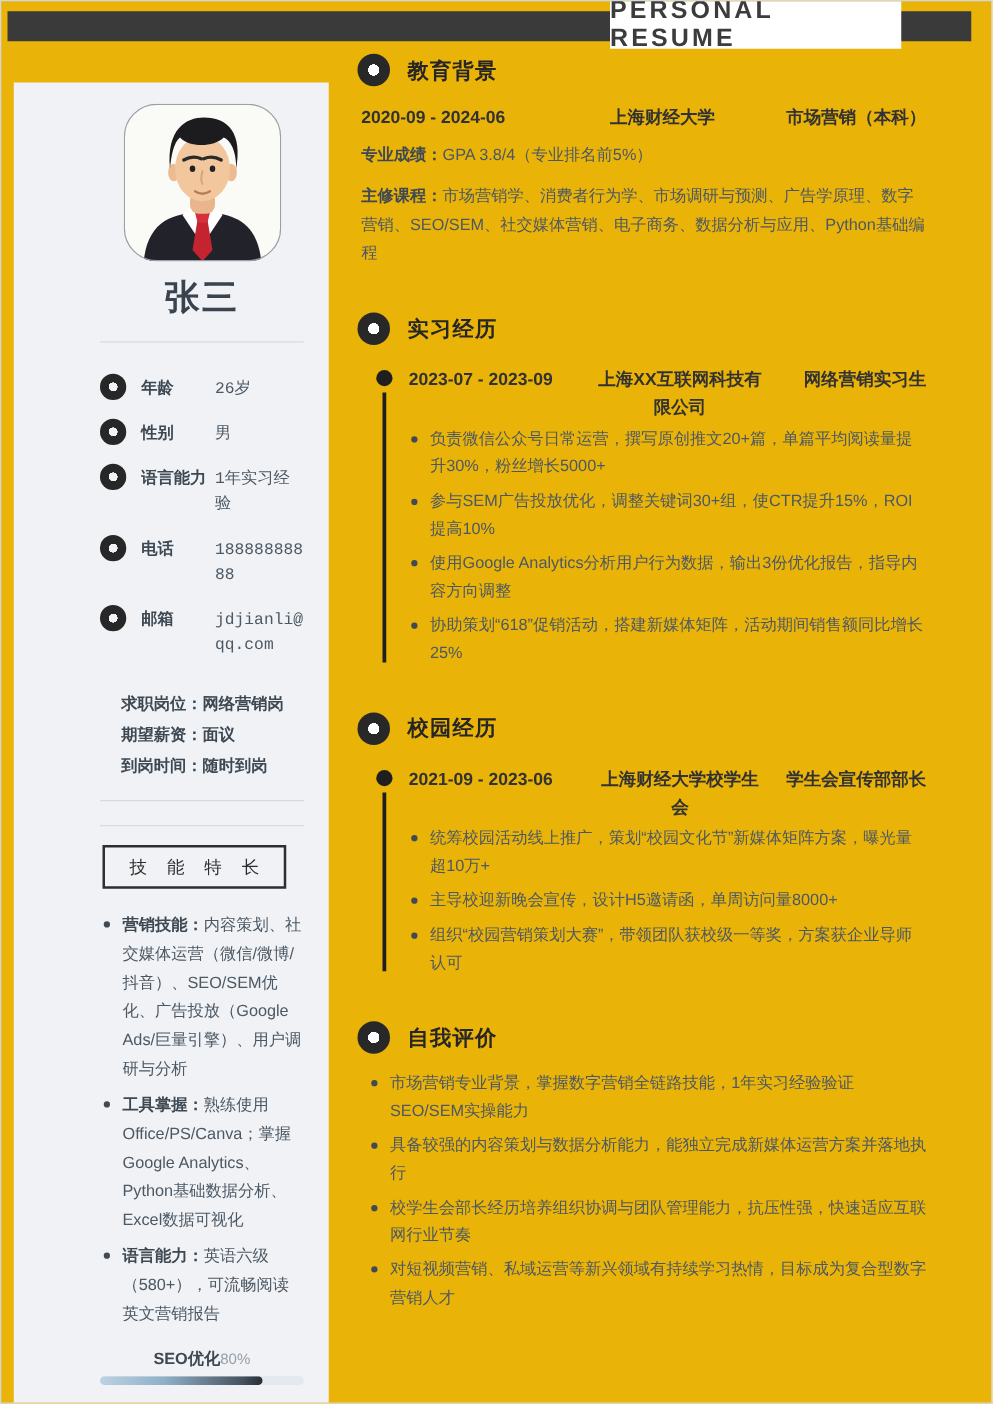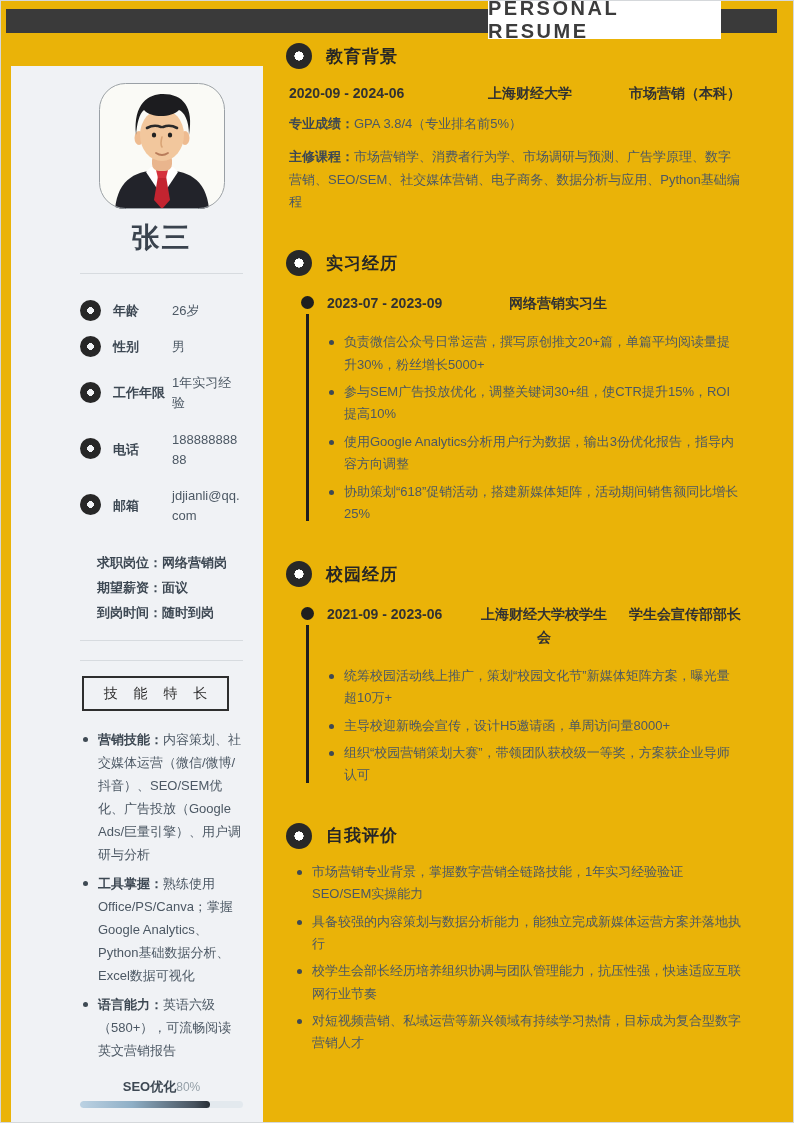--- a/index.html
+++ b/index.html
@@ -11,21 +11,21 @@
   .header-title-box { position:absolute; left:487px; top:0; width:233px; height:38px; background:#ffffff; display:flex; align-items:center; justify-content:center; }
   .header-title { font-size:20px; font-weight:700; letter-spacing:2.5px; color:#3c3c3c; }
 
   
   .sidebar { position:absolute; left:10px; top:33px; width:252px; height:1084px; background:#f0f2f5; padding:17px 20px 0 69px;margin-top:32px; }
   .avatar-wrap { width:126px; height:126px; margin:0 auto; }
   .avatar-wrap svg { display:block; width:126px; height:126px; }
   .person-name { margin-top:10px; text-align:center; font-size:28px; font-weight:700; color:#3a434e; letter-spacing:2px; }
   .side-divider { height:1px; background:#d7dbdf; margin-top:16px; }
   .info-list { margin-top:24px; }
-  .info-row { display:flex; align-items:center; margin-bottom:13px; font-size:13px; }
+  .info-row { display:flex; align-items:flex-start; margin-bottom:13px; font-size:13px;font-family:Liberation Mono, monospace; }
   .icon-donut { flex:0 0 21px; width:21px; height:21px; border-radius:50%;
     background:radial-gradient(circle at 50% 50%, #f0f2f5 0 3.5px, #272727 3.6px); margin-right:12px; margin-top:1px; }
   .info-label { width:70px; font-weight:700; color:#3d4853; padding-top:3px; }
   .info-value { width:84px; color:#4c5864; padding-top:3px; word-break:break-all; line-height:1.55; }
   .intent-list { margin-top:24px; }
   .intent-row { display:flex; font-size:13px; line-height:25px; font-weight:700; }
   .intent-label { width:82px; color:#3d4853;text-align:right; }
   .intent-value { color:#3d4853; }
   .double-line { margin-top:15px; }
   .double-line .ln { height:1px; background:#d7dbdf; }
@@ -58,21 +58,21 @@
   .edu-line { margin-top:10px; font-size:13px; color:#4c5864; line-height:1.75; }
   .edu-line b { color:#3d4853; }
   .entry { position:relative; margin:16px 0 0 15px; padding-left:26px; }
   .entry::before { content:''; position:absolute; left:0; top:4px; width:13px; height:13px; border-radius:50%; background:#1f1f1f; }
   .entry::after { content:''; position:absolute; left:5px; top:22px; bottom:4px; width:3px; background:#1f1f1f; }
   .entry-head { display:flex; align-items:flex-start; font-size:14px; font-weight:700; color:#323232; line-height:1.6; }
   .e-period { width:150px; }
   .e-company { flex:1; text-align:center; }
   .e-company span { display:inline-block; max-width:132px; }
   .e-role { width:130px; text-align:right; }
-  .blist { margin-top:17px; }
+  .blist { margin-top:3px; }
   .bullet { position:relative; padding-left:17px; font-size:13px; line-height:1.72; color:#4c5864; margin-bottom:5px; }
   .bullet::before { content:''; position:absolute; left:2px; top:9px; width:5px; height:5px; border-radius:50%; background:#3f4a54; }
   .eval-list { margin-top:12px; margin-left:9px; }
 </style>
 </head>
 <body>
 
 <div class="page">
 
   <div class="header-bar"></div>
@@ -120,21 +120,21 @@
         <span class="info-label">年龄</span>
         <span class="info-value">26岁</span>
       </div>
       <div class="info-row">
         <span class="icon-donut"></span>
         <span class="info-label">性别</span>
         <span class="info-value">男</span>
       </div>
       <div class="info-row">
         <span class="icon-donut"></span>
-        <span class="info-label">工作年限</span>
+        <span class="info-label">语言能力</span>
         <span class="info-value">1年实习经验</span>
       </div>
       <div class="info-row">
         <span class="icon-donut"></span>
         <span class="info-label">电话</span>
         <span class="info-value">18888888888</span>
       </div>
       <div class="info-row">
         <span class="icon-donut"></span>
         <span class="info-label">邮箱</span>
@@ -231,20 +231,21 @@
     </div>
 
     <div class="section">
       <div class="section-head">
         <span class="section-icon"></span>
         <span class="section-title">实习经历</span>
       </div>
       <div class="entry">
         <div class="entry-head">
           <span class="e-period">2023-07 - 2023-09</span>
+          <span class="e-company"><span>上海XX互联网科技有限公司</span></span>
           <span class="e-role">网络营销实习生</span>
         </div>
         <div class="blist">
           <div class="bullet">负责微信公众号日常运营，撰写原创推文20+篇，单篇平均阅读量提升30%，粉丝增长5000+</div>
           <div class="bullet">参与SEM广告投放优化，调整关键词30+组，使CTR提升15%，ROI提高10%</div>
           <div class="bullet">使用Google Analytics分析用户行为数据，输出3份优化报告，指导内容方向调整</div>
           <div class="bullet">协助策划“618”促销活动，搭建新媒体矩阵，活动期间销售额同比增长25%</div>
         </div>
       </div>
     </div>

